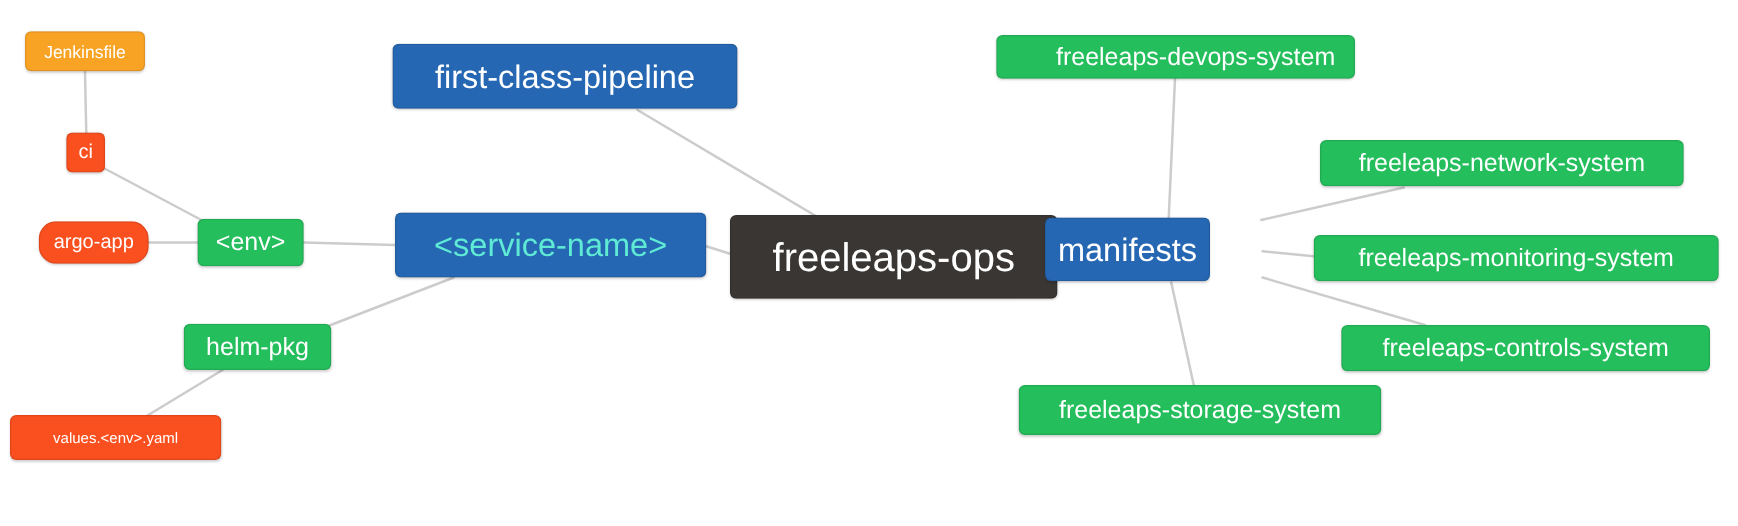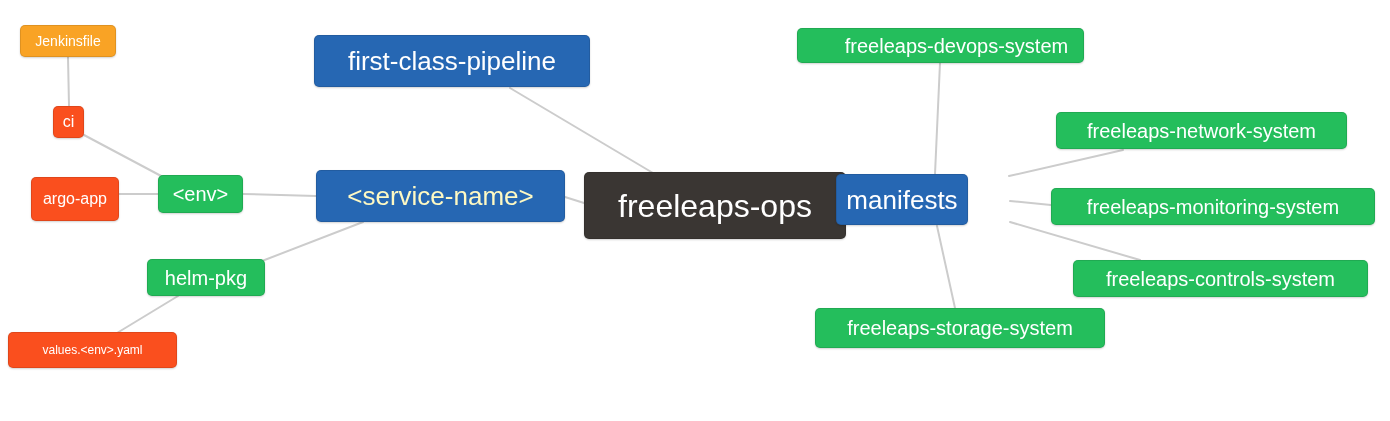--- a/index.html
+++ b/index.html
@@ -62,27 +62,27 @@
       <line x1="846" y1="204" x2="852" y2="201" stroke="#cccccc" stroke-width="2" stroke-linecap="round"></line>
       <line x1="935" y1="174" x2="940" y2="63" stroke="#cccccc" stroke-width="2" stroke-linecap="round"></line>
       <line x1="1009" y1="176" x2="1123" y2="150" stroke="#cccccc" stroke-width="2" stroke-linecap="round"></line>
       <line x1="1010" y1="201" x2="1051" y2="205" stroke="#cccccc" stroke-width="2" stroke-linecap="round"></line>
       <line x1="1010" y1="222" x2="1140" y2="260" stroke="#cccccc" stroke-width="2" stroke-linecap="round"></line>
       <line x1="937" y1="226" x2="955" y2="308" stroke="#cccccc" stroke-width="2" stroke-linecap="round"></line>
     </svg>
   <div class="node-layer">
       <div class="node" style="left: 584px; top: 172px; width: 262px; height: 67px; font-size: 32px; background: rgb(58, 54, 51); color: rgb(255, 255, 255);">freeleaps-ops</div>
       <div class="node" style="left: 314px; top: 35px; width: 276px; height: 52px; font-size: 26px; background: rgb(38, 103, 179); color: rgb(255, 255, 255);">first-class-pipeline</div>
-      <div class="node" style="left: 316px; top: 170px; width: 249px; height: 52px; font-size: 26px; background: rgb(38, 103, 179); color: #fef9c3;">&lt;service-name&gt;</div>
+      <div class="node" style="left: 316px; top: 170px; width: 249px; height: 52px; font-size: 26px; background: rgb(38, 103, 179); color: #5eead4;">&lt;service-name&gt;</div>
       <div class="node" style="left: 836px; top: 174px; width: 132px; height: 51px; font-size: 26px; background: rgb(38, 103, 179); color: rgb(255, 255, 255);">manifests</div>
       <div class="node" style="left: 158px; top: 175px; width: 85px; height: 38px; font-size: 20px; background: rgb(36, 190, 92); color: rgb(255, 255, 255);">&lt;env&gt;</div>
       <div class="node" style="left: 147px; top: 259px; width: 118px; height: 37px; font-size: 20px; background: rgb(36, 190, 92); color: rgb(255, 255, 255);">helm-pkg</div>
       <div class="node" style="left: 797px; top: 28px; width: 287px; height: 35px; font-size: 20px; background: rgb(36, 190, 92); color: rgb(255, 255, 255); padding-left: 32px;">freeleaps-devops-system</div>
       <div class="node" style="left: 1056px; top: 112px; width: 291px; height: 37px; font-size: 20px; background: rgb(36, 190, 92); color: rgb(255, 255, 255);">freeleaps-network-system</div>
       <div class="node" style="left: 1051px; top: 188px; width: 324px; height: 37px; font-size: 20px; background: rgb(36, 190, 92); color: rgb(255, 255, 255);">freeleaps-monitoring-system</div>
       <div class="node" style="left: 1061px; top: 260px; width: 295px; height: 37px; font-size: 20px; background: rgb(36, 190, 92); color: rgb(255, 255, 255); margin-left: 12px;">freeleaps-controls-system</div>
       <div class="node" style="left: 815px; top: 308px; width: 290px; height: 40px; font-size: 20px; background: rgb(36, 190, 92); color: rgb(255, 255, 255);">freeleaps-storage-system</div>
       <div class="node" style="left: 53px; top: 106px; width: 31px; height: 32px; font-size: 16px; background: rgb(250, 79, 30); color: rgb(255, 255, 255);">ci</div>
-      <div class="node" style="left: 31px; top: 177px; width: 88px; height: 44px; font-size: 16px; background: rgb(250, 79, 30); color: rgb(255, 255, 255);">argo-app</div>
+      <div class="node" style="left: 31px; top: 177px; width: 88px; height: 34px; font-size: 16px; background: rgb(250, 79, 30); color: rgb(255, 255, 255); border-radius: 14px;">argo-app</div>
       <div class="node" style="left: 8px; top: 332px; width: 169px; height: 36px; font-size: 12px; background: rgb(250, 79, 30); color: rgb(255, 255, 255);">values.&lt;env&gt;.yaml</div>
       <div class="node" style="left: 20px; top: 25px; width: 96px; height: 32px; font-size: 14px; background: rgb(249, 163, 37); color: rgb(255, 255, 255);">Jenkinsfile</div>
     </div>
 </div>
 
 </body></html>

